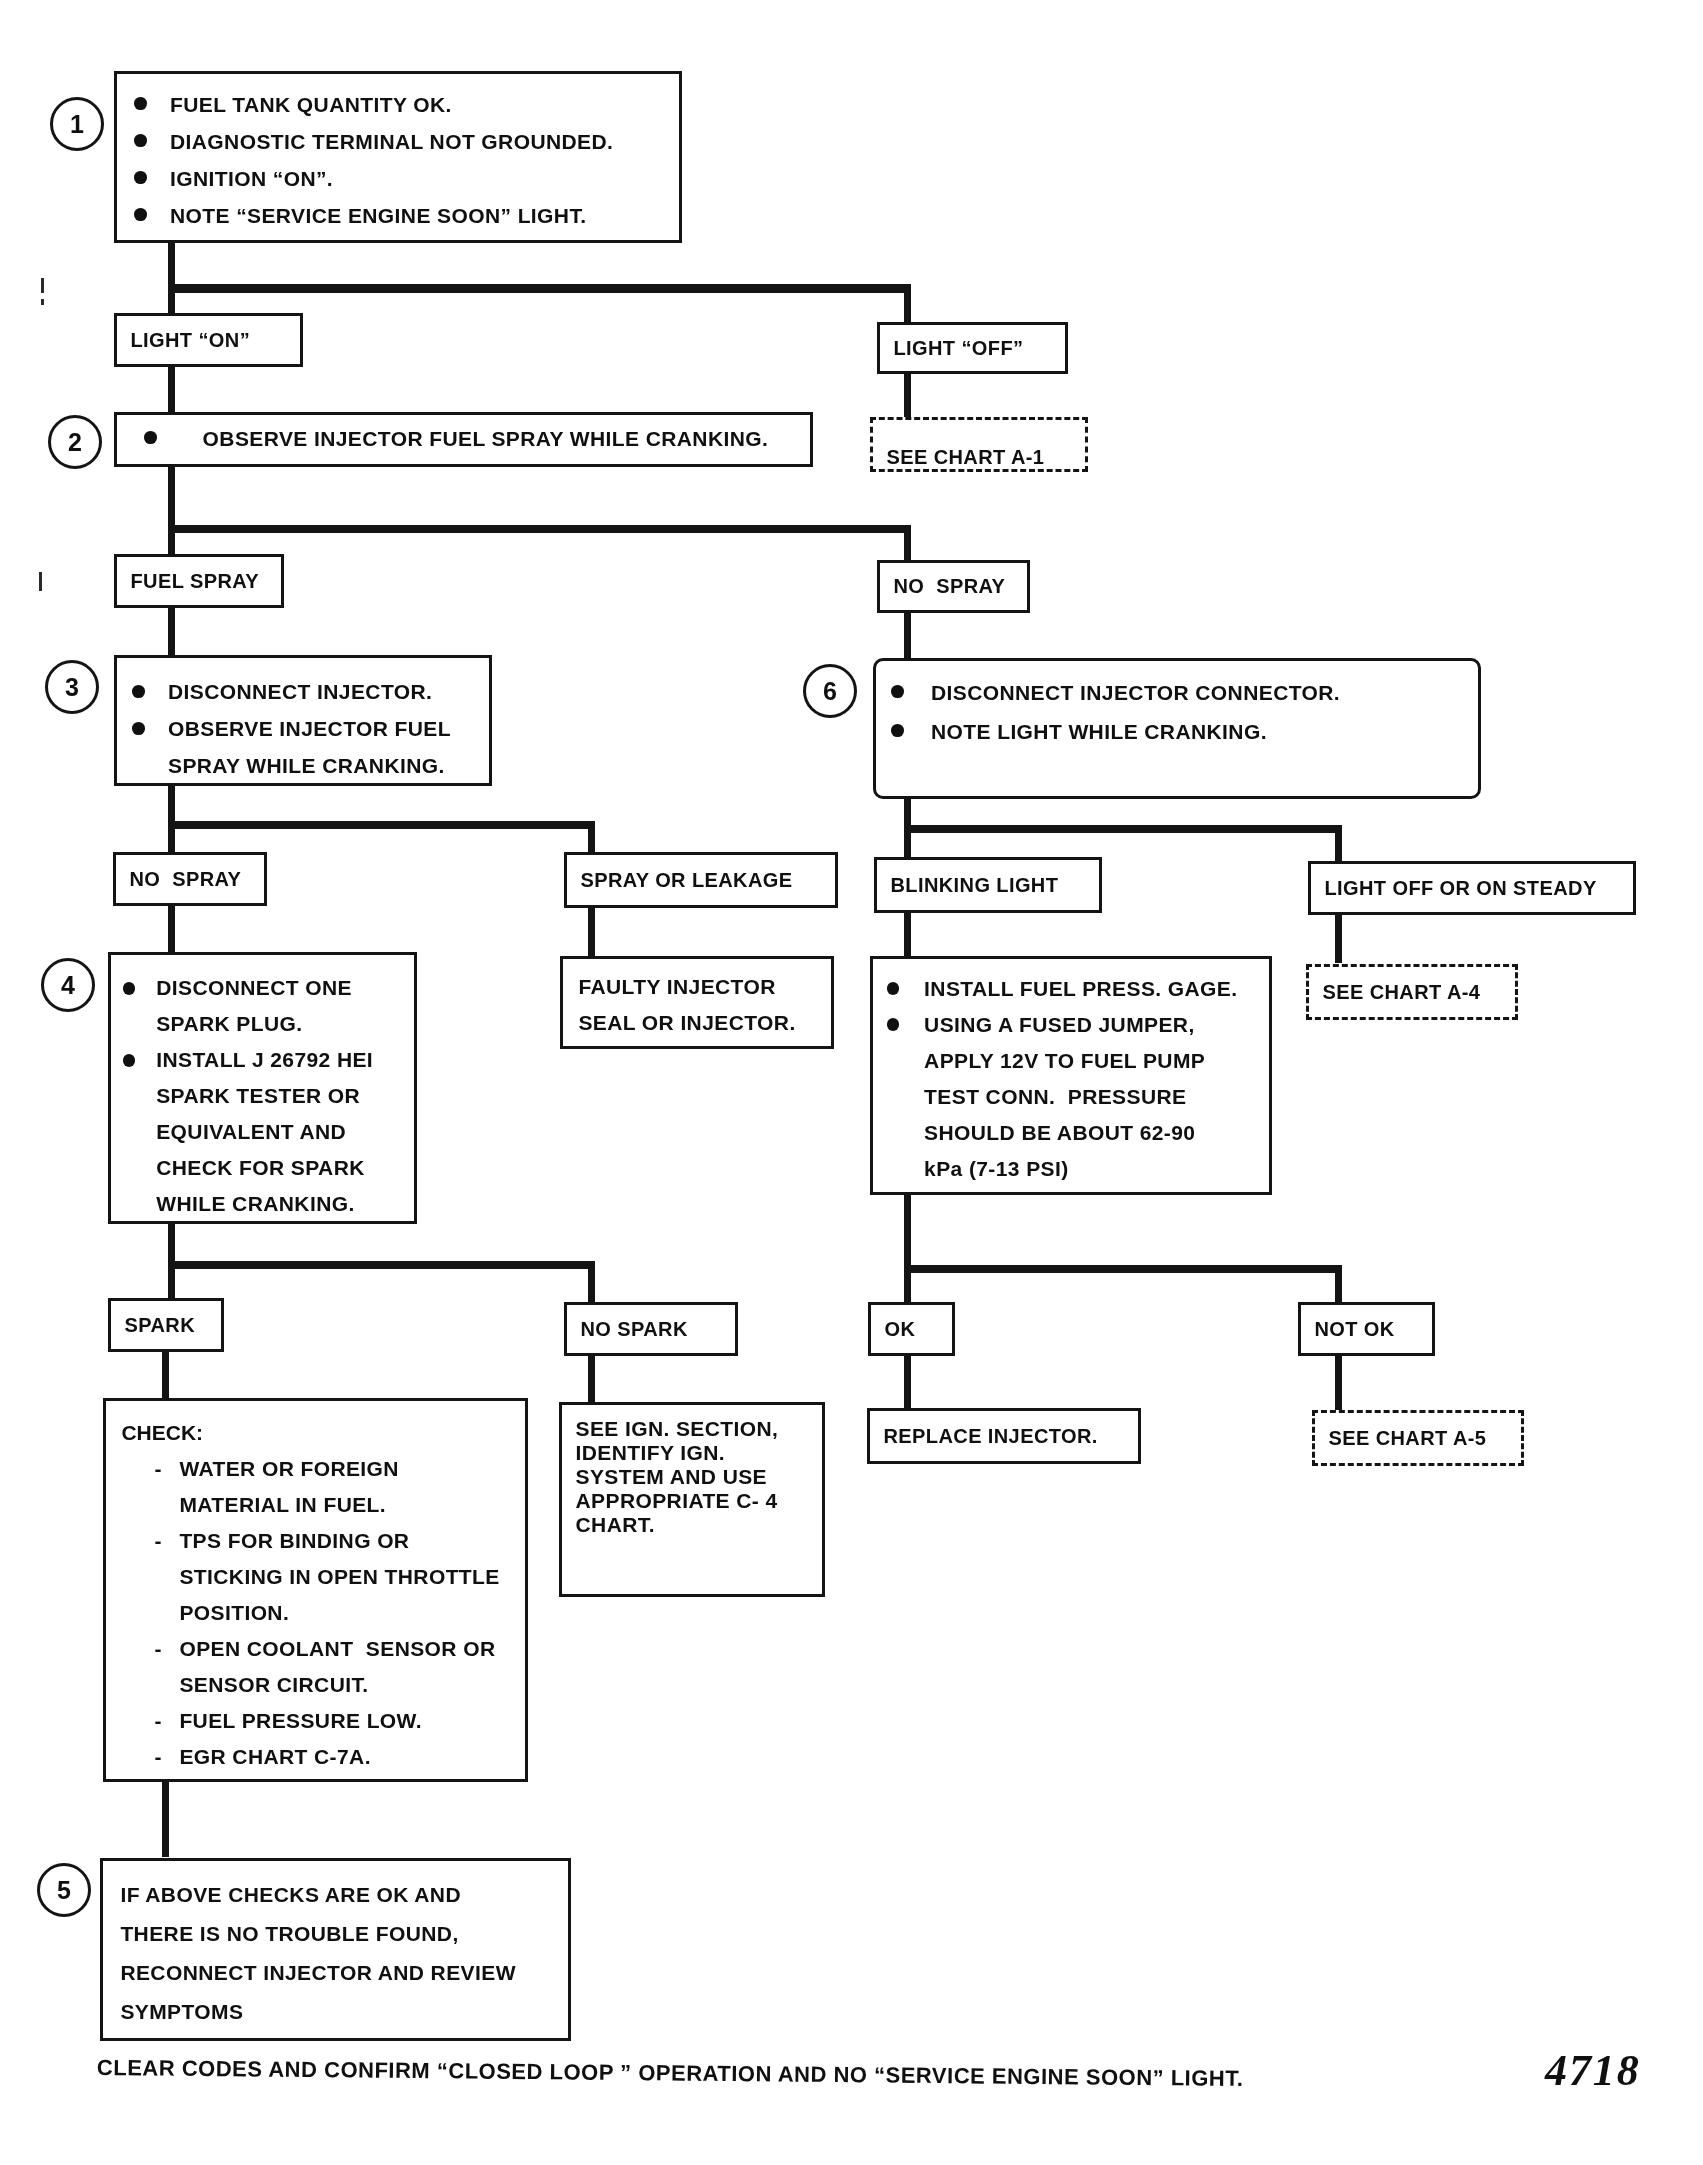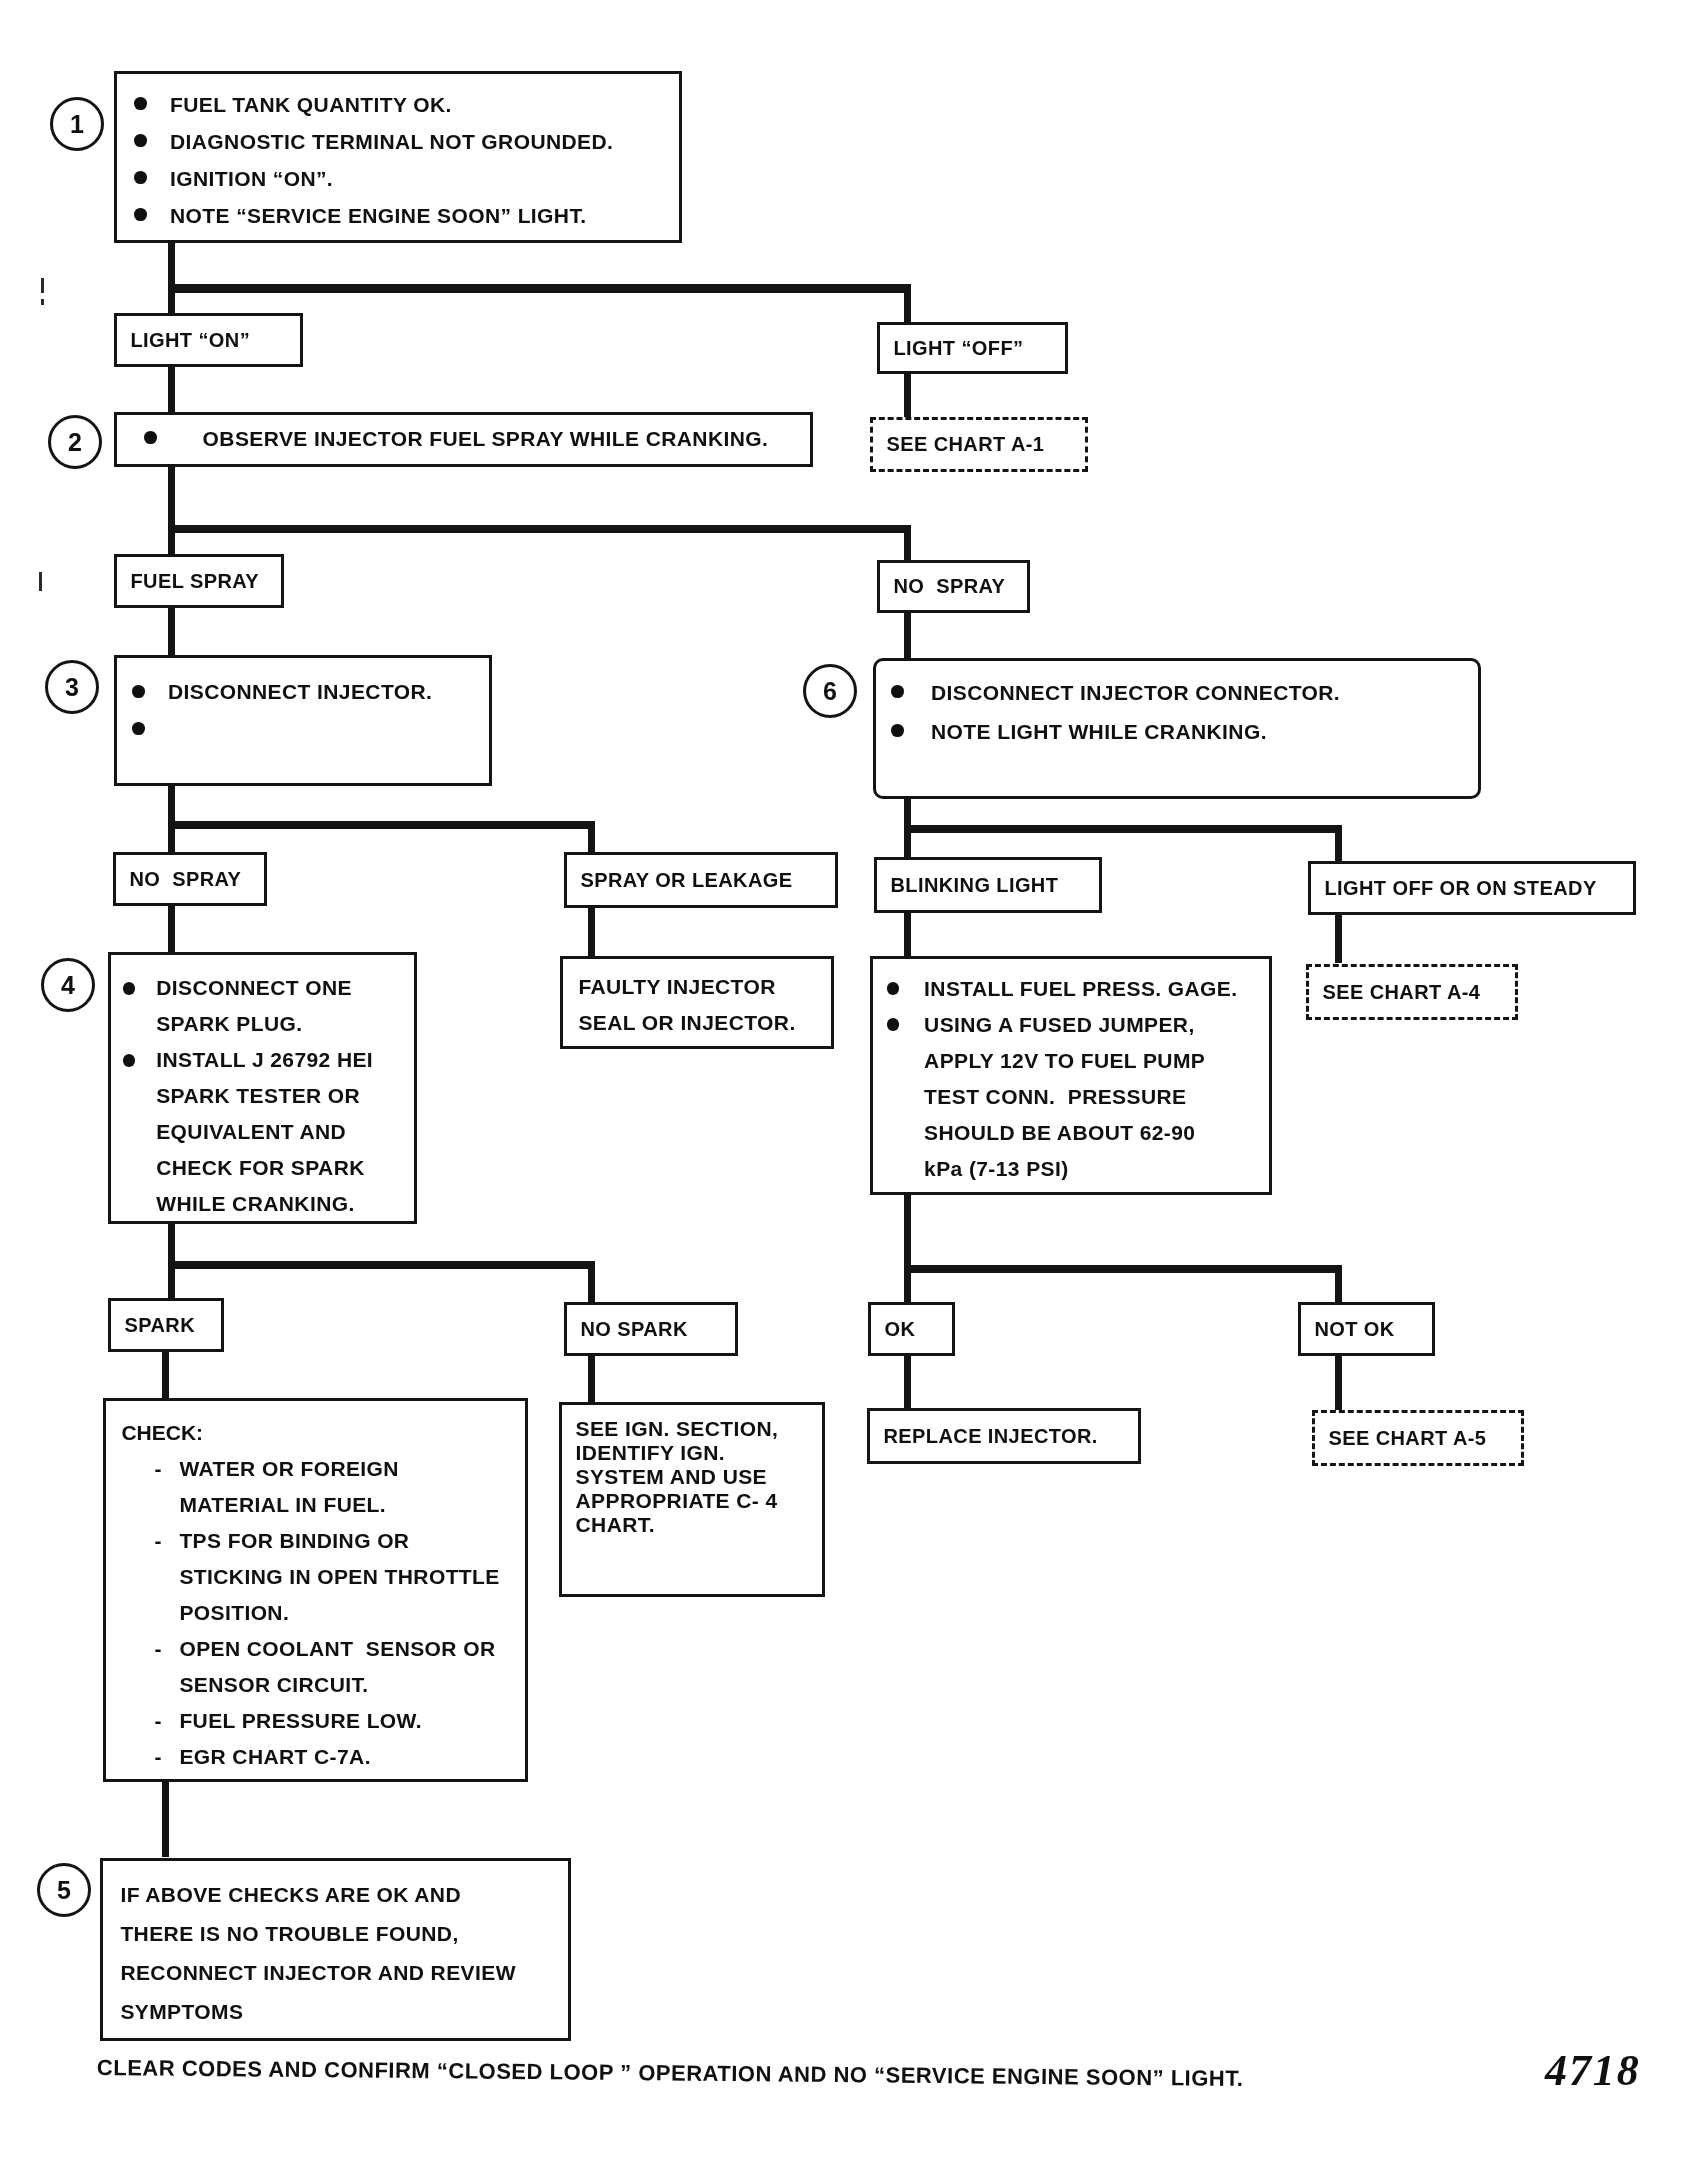--- a/index.html
+++ b/index.html
@@ -120,38 +120,40 @@
   <div class="box lbl" style="left:877px;top:322px;width:191px;height:52px;">
     <span class="txt">LIGHT “OFF”</span>
   </div>
 
   <div class="box" style="left:114px;top:412px;width:699px;height:55px;">
     <div class="bi" style="padding:11.6px 0 0 27px;">
       <span class="dot" style="margin-top:4.8px;"></span>
       <span class="txt" style="margin-left:46px;font-size:21px;">OBSERVE INJECTOR FUEL SPRAY WHILE CRANKING.</span>
     </div>
   </div>
-  <div class="box dashed lbl" style="left:870px;top:417px;width:218px;height:55px;">
+  <div class="box dashed lbl" style="left:870px;top:417px;width:218px;height:55px;align-items:flex-end;">
     <span class="txt">SEE CHART A-1</span>
   </div>
 
   <div class="box lbl" style="left:114px;top:554px;width:170px;height:54px;">
     <span class="txt">FUEL SPRAY</span>
   </div>
   <div class="box lbl" style="left:877px;top:560px;width:153px;height:53px;">
     <span class="txt">NO  SPRAY</span>
   </div>
 
   <div class="box bullets" style="left:114px;top:655px;width:378px;height:131px;padding:15.4px 15.4px;line-height:37px;font-size:21px;">
     <div class="bi">
         <span class="dot"></span>
         <span class="txt" style="margin-left:23px;">DISCONNECT INJECTOR.</span>
       </div>
     <div class="bi">
         <span class="dot"></span>
+        <span class="txt" style="margin-left:23px;">OBSERVE INJECTOR FUEL
+SPRAY WHILE CRANKING.</span>
       </div>
   </div>
 
   <div class="box bullets" style="left:873px;top:658px;width:608px;height:141px;padding:11.6px 15.4px;line-height:39px;font-size:21px;border-radius:10px;">
     <div class="bi">
         <span class="dot" style="margin-top:12.6px;"></span>
         <span class="txt" style="margin-left:27px;">DISCONNECT INJECTOR CONNECTOR.</span>
       </div>
     <div class="bi">
         <span class="dot" style="margin-top:12.6px;"></span>

